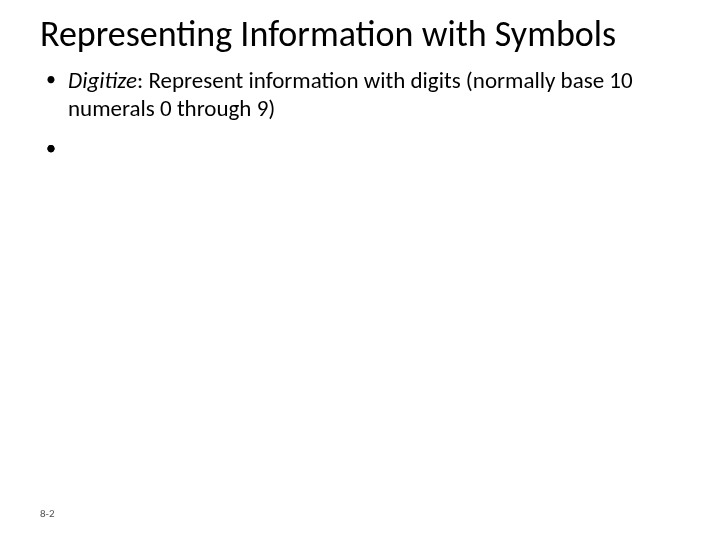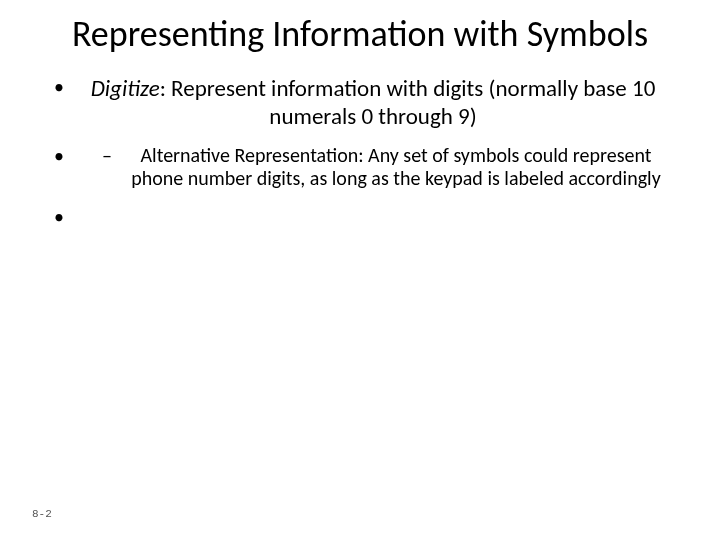--- a/index.html
+++ b/index.html
@@ -12,36 +12,35 @@
     color: #000000;
     overflow: hidden;
   }
   .slide {
     position: relative;
     width: 720px;
     height: 540px;
     box-sizing: border-box;
   }
   .title {
-    text-align: center;
+    text-align: left;
     font-size: 36px;
     font-weight: 400;
     line-height: 1.15;
     padding: 14px 40px 4px 40px;
   }
   .body {
     padding: 8px 42px 0 42px;
     font-size: 23px;
     line-height: 1.18;
   }
   ul.lvl1 {
     list-style: none;
-    margin: 8px;
+    margin: 0;
     padding: 0;
-    text-align: center;
   }
   ul.lvl1 > li {
     position: relative;
     padding-left: 26px;
     margin-bottom: 14px;
   }
   ul.lvl1 > li::before {
     content: "•";
     position: absolute;
     left: 4px;
@@ -62,45 +61,41 @@
   }
   ul.lvl2 > li::before {
     content: "–";
     position: absolute;
     left: 0;
     top: 0;
   }
   .italic { font-style: italic; }
   .page-num {
     position: absolute;
-    left: 32px;
+    left: 40px;
     bottom: 20px;
     font-size: 11px;
     color: #555;
-    font-family: Liberation Mono, monospace;
   }
 </style>
 </head>
 <body>
 
 <div class="slide">
 
   <div class="title">Representing Information with Symbols</div>
 
   <div class="body">
     <ul class="lvl1">
 
       <li>
         <span class="italic">Digitize</span><span>:  Represent information with digits (normally base 10 numerals 0 through 9)</span>
       </li>
 
       <li>
-        <ul class="lvl2">
-          <li>Alternative Representation: Any set of symbols could represent phone number digits, as long as the keypad is labeled accordingly</li>
-        </ul>
       </li>
 
       <li>
       </li>
 
     </ul>
   </div>
 
   <div class="page-num">8-2</div>
 </div>

